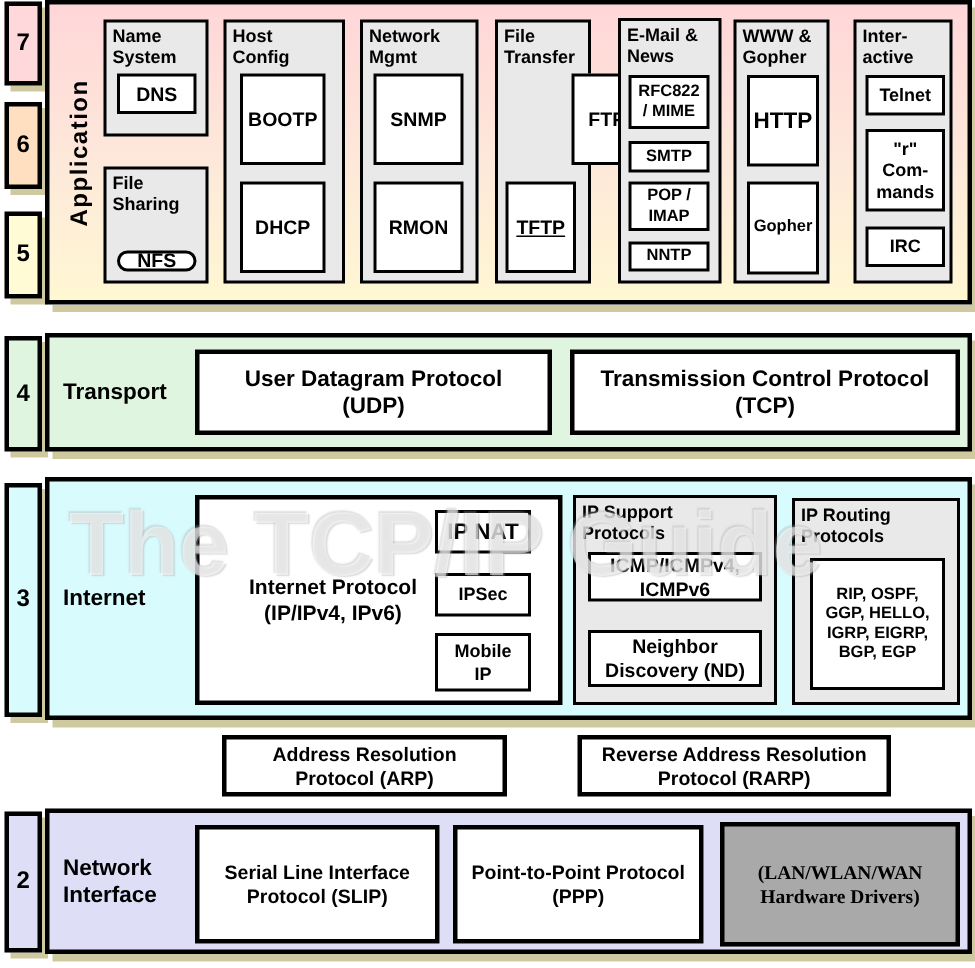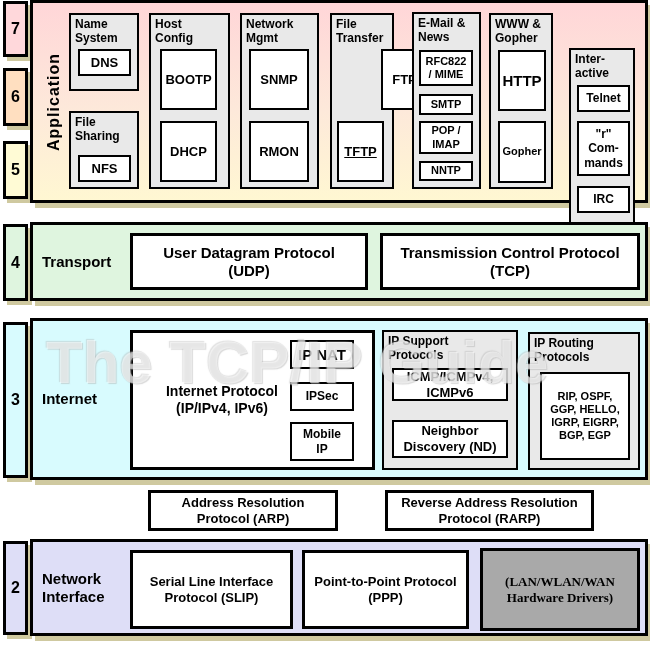--- a/index.html
+++ b/index.html
@@ -55,21 +55,21 @@
 
     <div class="group" style="left:36px;top:10px;width:70px;height:78px;">
       <div class="glabel">Name
 System</div>
       <div class="box" style="left:7px;top:34px;width:53px;height:27px;font-size:13px;">DNS</div>
     </div>
 
     <div class="group" style="left:36px;top:108px;width:70px;height:78px;">
       <div class="glabel">File
 Sharing</div>
-      <div class="box" style="left:7px;top:42px;width:53px;height:27px;font-size:13px;">NFS</div>
+      <div class="box" style="left:7px;top:54px;width:53px;height:14px;font-size:13px;border-radius:10px;">NFS</div>
     </div>
 
     <div class="group" style="left:116px;top:10px;width:81px;height:176px;">
       <div class="glabel">Host
 Config</div>
       <div class="box" style="left:9px;top:34px;width:57px;height:61px;font-size:13px;">BOOTP</div>
       <div class="box" style="left:9px;top:106px;width:57px;height:61px;font-size:13px;">DHCP</div>
     </div>
 
     <div class="group" style="left:207px;top:10px;width:79px;height:176px;">
@@ -97,21 +97,21 @@
       <div class="box" style="left:5px;top:147px;width:54px;height:20px;font-size:11px;">NNTP</div>
     </div>
 
     <div class="group" style="left:456px;top:10px;width:64px;height:176px;">
       <div class="glabel">WWW &amp;
 Gopher</div>
       <div class="box" style="left:7px;top:35px;width:48px;height:61px;font-size:15px;">HTTP</div>
       <div class="box" style="left:7px;top:106px;width:48px;height:62px;font-size:11px;">Gopher</div>
     </div>
 
-    <div class="group" style="left:536px;top:10px;width:66px;height:176px;margin-top:35px;">
+    <div class="group" style="left:536px;top:10px;width:66px;height:176px;">
       <div class="glabel">Inter-
 active</div>
       <div class="box" style="left:6px;top:35px;width:53px;height:27px;font-size:12px;">Telnet</div>
       <div class="box" style="left:6px;top:71px;width:53px;height:55px;font-size:12px;">"r" Com-
 mands</div>
       <div class="box" style="left:6px;top:136px;width:53px;height:27px;font-size:12px;">IRC</div>
     </div>
   </div>
 
   <div class="blk" style="left:30px;top:222px;width:618px;height:79px;background:#dff5df;">

